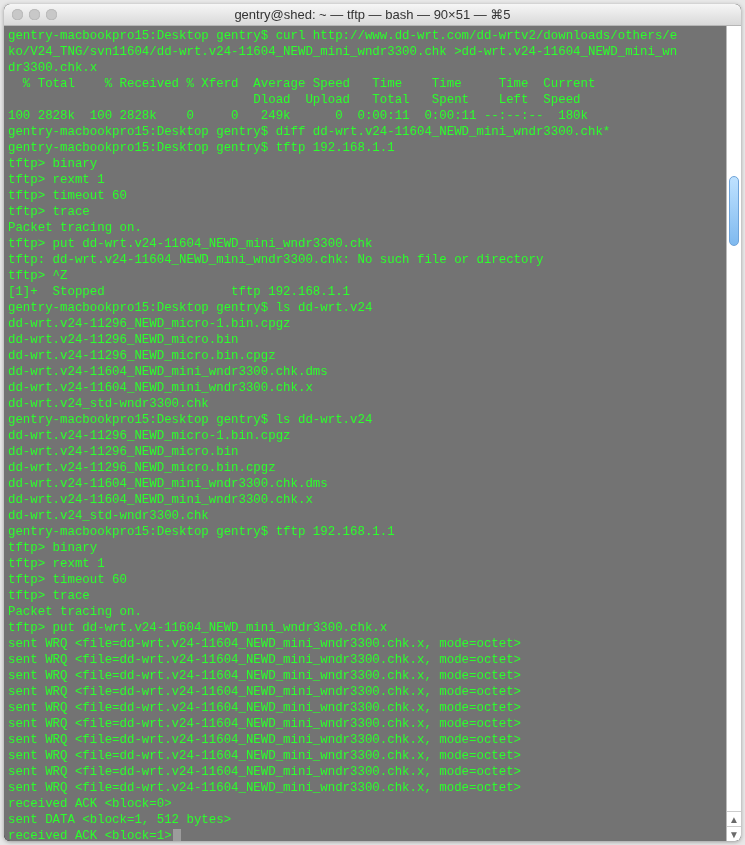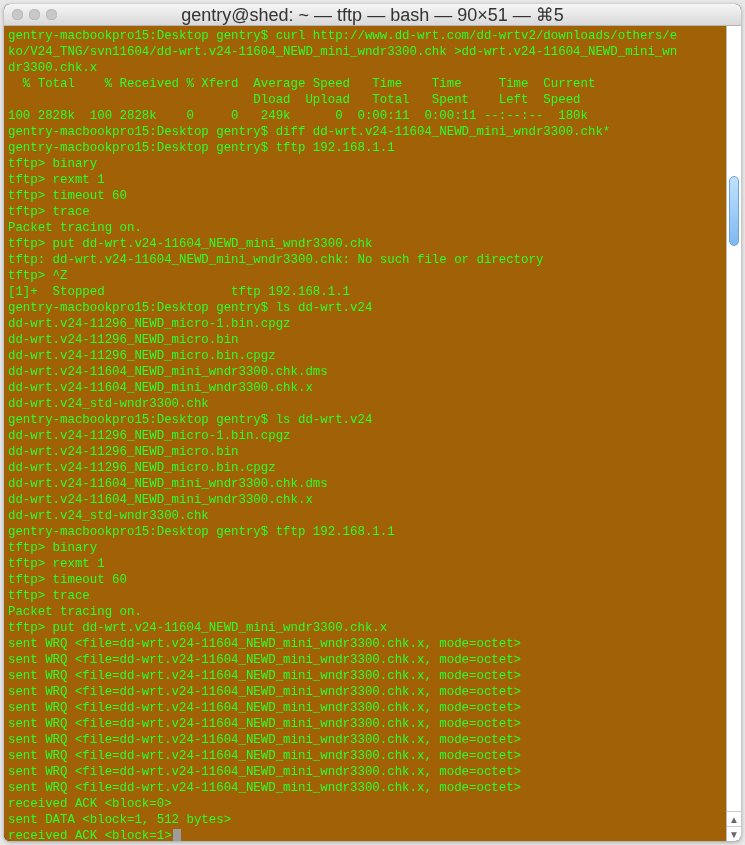--- a/index.html
+++ b/index.html
@@ -20,33 +20,33 @@
       overflow: hidden;
       position: relative;
     }
     .titlebar {
       height: 22px;
       background: linear-gradient(#f6f6f6,#d9d9d9);
       border-bottom: 1px solid #b6b6b6;
       display: flex;
       align-items: center;
       padding: 0 8px;
-      font-size: 18px;
+      font-size: 13px;
       color: #333;
       position: relative;
     }
     .traffic { display: flex; gap: 6px; }
     .dot { width: 11px; height: 11px; border-radius: 50%; background: #c8c8c8; box-shadow: inset 0 0 1px rgba(0,0,0,.4); }
     .title { position:absolute; left:0; right:0; text-align:center; pointer-events:none; }
     .term {
       font-family: Menlo, Monaco, "Courier New", monospace;
       font-size: 12.4px;
       line-height: 16px;
       color: #2bff2b;
-      background: #a16207;
+      background: #737373;
       padding: 2px 4px 4px 4px;
       white-space: pre;
       height: calc(100% - 22px);
       overflow: hidden;
       position: relative;
     }
     .line { white-space: pre; }
     .cursor {
       display: inline-block;
       width: 8px; height: 14px;

